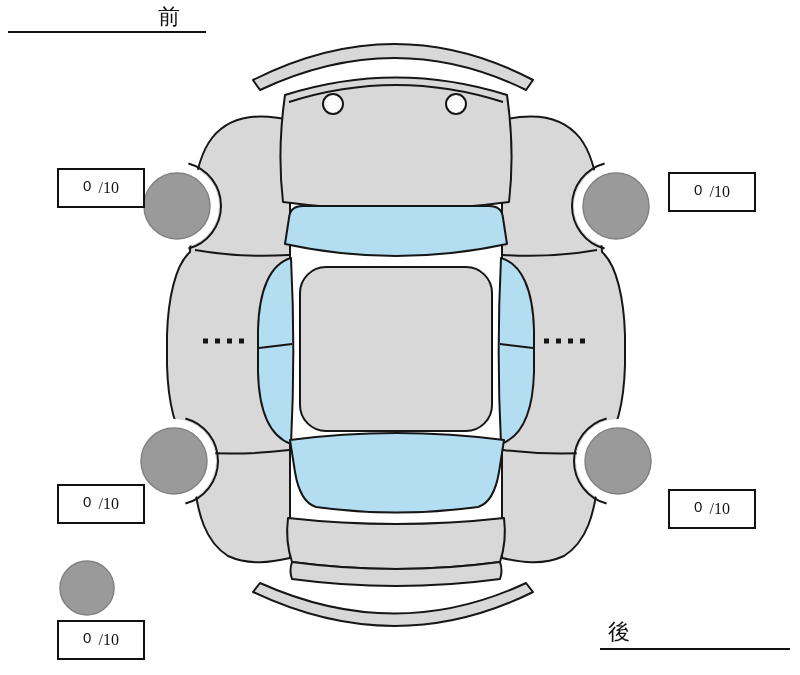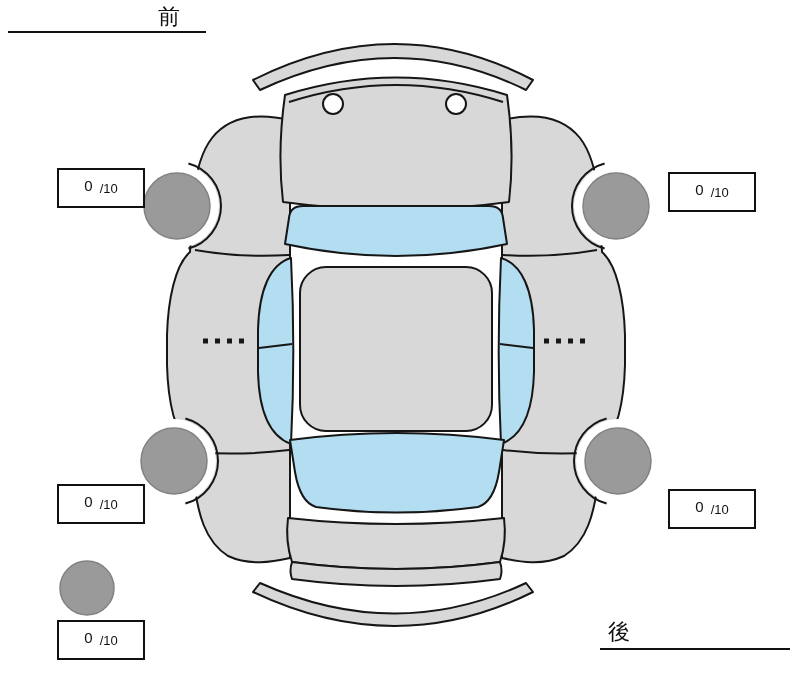--- a/index.html
+++ b/index.html
@@ -31,21 +31,21 @@
     height: 36px;
     border: 2px solid #111;
     background: #ffffff;
     display: flex;
     align-items: center;
     justify-content: center;
     gap: 7px;
     box-sizing: content-box;
   }
   .score-num { font-size: 15px; line-height: 1; transform: translateY(-3px); }
-  .score-den { font-size: 13px; line-height: 1; }
+  .score-den { font-size: 16px; line-height: 1; font-family: Liberation Serif, serif; }
 
   
   .front-label {
     position: absolute;
     left: 8px; top: 4px;
     width: 198px; height: 29px;
     border-bottom: 2px solid #111;
     box-sizing: border-box;
     text-align: right;
     padding-right: 26px;

